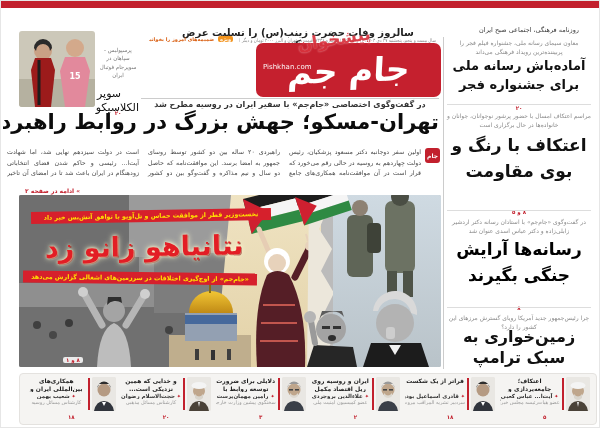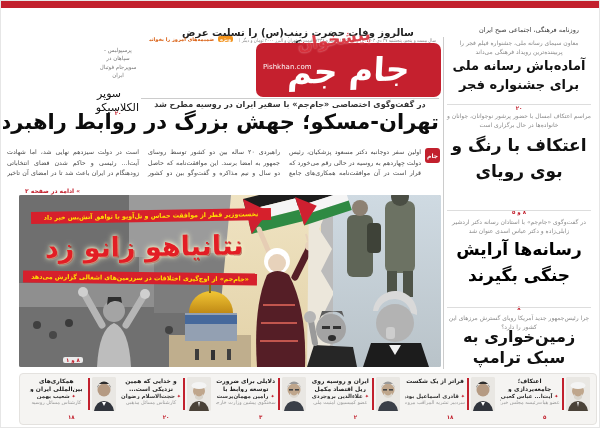--- a/index.html
+++ b/index.html
@@ -85,20 +85,33 @@
     <span class="suppchip">ویژه</span>
     <span>ضمیمه‌های امروز را بخوانید</span>
   </div>
 
   <div class="abs mast">
     <span class="logo">جام جم</span>
   </div>
   <div class="abs pishkhan-stamp">پیشخوان</div>
   <div class="abs pishkhan-latin">Pishkhan.com</div>
 
+  <div class="abs sport-photo">
+    <svg width="76" height="76" viewBox="0 0 76 76">
+      <rect width="76" height="76" fill="#ccc8b9"></rect>
+      <rect y="48" width="76" height="28" fill="#b5b1a0"></rect>
+      <circle cx="24" cy="20" r="9" fill="#c9a185"></circle>
+      <path d="M15,17 a9,9 0 0 1 18,0 l-2,3 a7,7 0 0 0 -14,0 z" fill="#2b2b2b"></path>
+      <path d="M16,27 h16 l4,12 -4,37 h-16 l-4,-37 z" fill="#9c1b1b"></path>
+      <path d="M20,29 v45" stroke="#1d1d1d" stroke-width="3"></path>
+      <circle cx="56" cy="17" r="9" fill="#d3a98b"></circle>
+      <path d="M46,26 h20 l5,14 -5,36 h-20 l-5,-36 z" fill="#e2899c"></path>
+      <text x="56" y="48" font-size="8" fill="#fff" text-anchor="middle" font-weight="bold">15</text>
+    </svg>
+  </div>
   <div class="abs sport-k">پرسپولیس - سپاهان در سوپرجام فوتبال ایران</div>
   <div class="abs sport-title">سوپر الکلاسیکو</div>
   <div class="abs sport-ref"><span class="ref">۲۰</span></div>
 
   <div class="abs rule" style="top:97px;left:140px;width:298px;"></div>
   <div class="abs kicker">در گفت‌وگوی اختصاصی «جام‌جم» با سفیر ایران در روسیه مطرح شد</div>
   <div class="abs headline">تهران-مسکو؛ جهش بزرگ در روابط راهبردی</div>
   <div class="abs leadbody">اولین سفر دوجانبه دکتر مسعود پزشکیان، رئیس دولت چهاردهم به روسیه در حالی رقم می‌خورد که قرار است در آن موافقت‌نامه همکاری‌های جامع راهبردی ۲۰ ساله بین دو کشور توسط روسای جمهور به امضا برسد. این موافقت‌نامه که حاصل دو سال و نیم مذاکره و گفت‌وگو بین دو کشور است در دولت سیزدهم نهایی شد، اما شهادت آیت‌ا... رئیسی و حاکم شدن فضای انتخاباتی زودهنگام در ایران باعث شد تا در امضای آن تاخیر ایجاد شود. اکنون امضای این توافق‌نامه و پیگیری روابط با روسیه در دولت چهاردهم نشان می‌دهد فارغ از رفت و آمد دولت‌ها، توسعه همکاری با روسیه به یک اجماع داخلی تبدیل شده است</div>
   <div class="abs jj-chip">جام</div>
   <div class="abs continue">» ادامه در صفحه ۲</div>
@@ -207,21 +220,21 @@
   <div class="abs collage-ref">۸ و ۱</div>
 
   <div class="abs vsep"></div>
 
   <div class="abs rc-lead" style="top:37px;">معاون سیمای رسانه ملی، جشنواره فیلم فجر را پربیننده‌ترین رویداد فرهنگی می‌داند</div>
   <div class="abs rc-title t1">آماده‌باش رسانه ملی برای جشنواره فجر</div>
   <div class="abs rc-ref" style="top:94px;"><span class="ref">۲۰</span></div>
   <div class="abs hsep" style="top:103px;"></div>
 
   <div class="abs rc-lead" style="top:110px;">مراسم اعتکاف امسال با حضور پرشور نوجوانان، جوانان و خانواده‌ها در حال برگزاری است</div>
-  <div class="abs rc-title t2">اعتکاف با رنگ و بوی رویای</div>
+  <div class="abs rc-title t2">اعتکاف با رنگ و بوی مقاومت</div>
   <div class="abs rc-ref" style="top:198px;"><span class="ref">۸ و ۵</span></div>
   <div class="abs hsep" style="top:209px;"></div>
 
   <div class="abs rc-lead" style="top:216px;">در گفت‌وگوی «جام‌جم» با استادان رسانه دکتر اردشیر زابلی‌زاده و دکتر عباس اسدی عنوان شد</div>
   <div class="abs rc-title t3">رسانه‌ها آرایش جنگی بگیرند</div>
   <div class="abs rc-ref" style="top:294px;"><span class="ref">۸</span></div>
   <div class="abs hsep" style="top:306px;"></div>
 
   <div class="abs rc-lead" style="top:312px;">چرا رئیس‌جمهور جدید آمریکا رویای گسترش مرزهای این کشور را دارد؟</div>
   <div class="abs rc-title t4">زمین‌خواری به سبک ترامپ</div>

